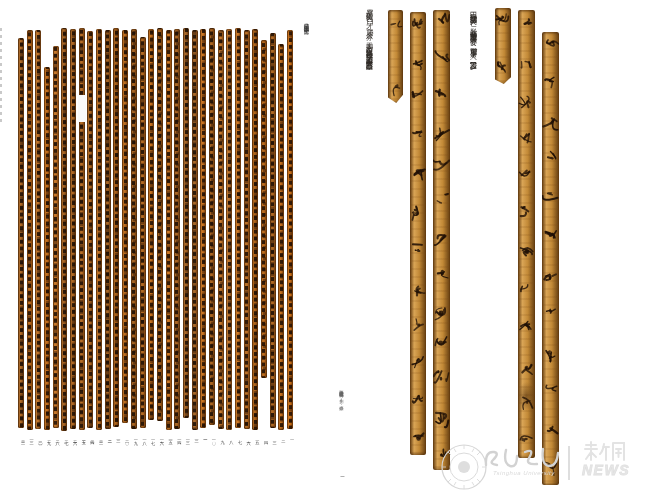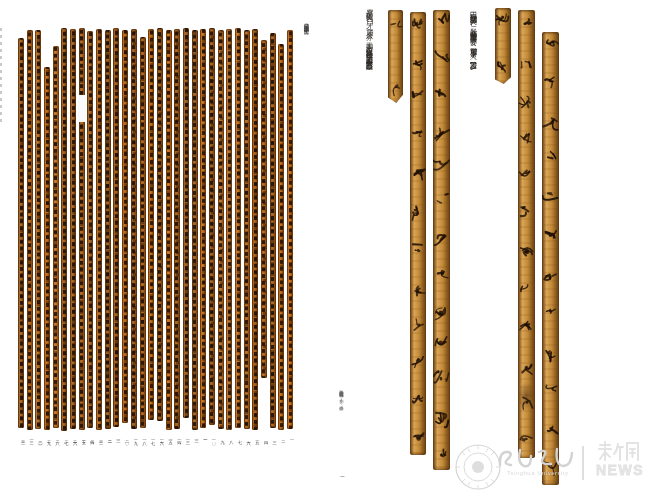--- a/index.html
+++ b/index.html
@@ -40,21 +40,21 @@
   .panel-caption{position:absolute;left:304px;top:19px;height:62px;font-size:5.4px;
     letter-spacing:.7px;color:#333;font-family:"Liberation Serif",serif;}
   .imprint{position:absolute;left:339px;top:386px;height:82px;font-size:4.3px;
     letter-spacing:.5px;color:#666;font-family:"Liberation Serif",serif;}
   .pageno{position:absolute;left:340px;top:474px;font-size:4.5px;color:#666;
     font-family:"Liberation Serif",serif;}
   .edge-artifact{position:absolute;left:0;top:28px;width:2px;height:98px;
     background:repeating-linear-gradient(180deg,#c9c9c9 0 3px,#fff 3px 7px);}
 
   
-  .watermark{position:absolute;left:450px;top:438px;width:200px;height:52px;z-index:6;}
+  .watermark{position:absolute;left:436px;top:438px;width:200px;height:52px;z-index:6;font-style:italic;}
   .wm-seal{position:absolute;left:4px;top:3px;}
   .wm-script{position:absolute;left:45px;top:5px;}
   .uni-en{position:absolute;left:57px;top:32px;font-size:6px;color:#dadada;letter-spacing:.5px;}
   .wm-divider{position:absolute;left:132px;top:8px;width:2px;height:34px;background:#dedede;}
   .wm-news-zh{position:absolute;left:146px;top:2px;}
   .news-en{position:absolute;left:146px;top:24px;font-size:14px;font-weight:bold;color:#e7e7e7;
     letter-spacing:1.5px;-webkit-text-stroke:.8px #e0e0e0;}
 </style>
 </head>
 <body>

